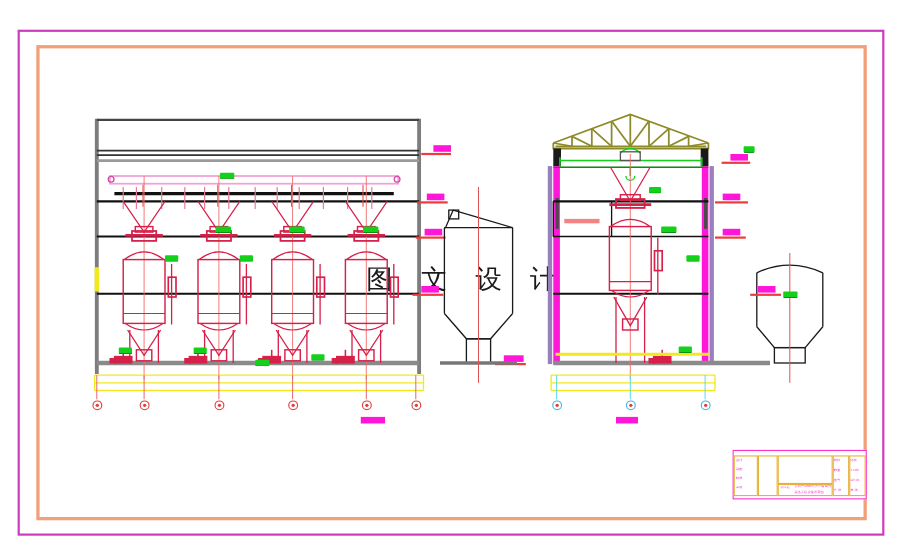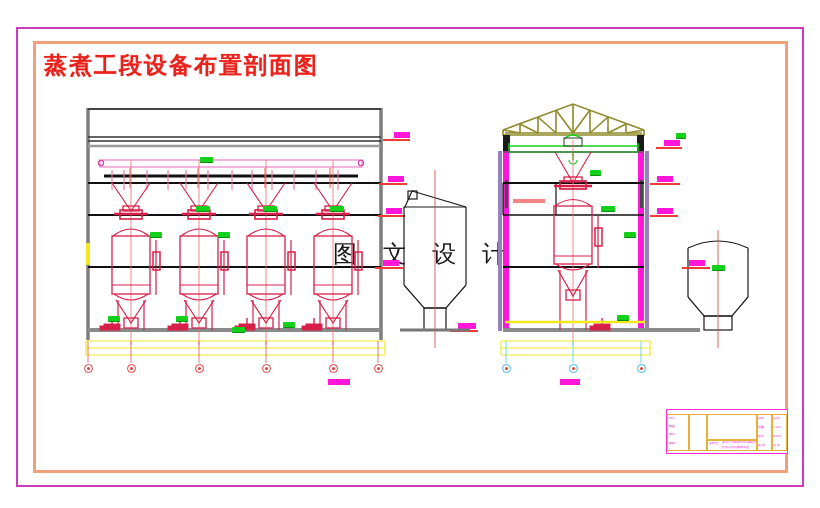--- a/index.html
+++ b/index.html
@@ -43,21 +43,20 @@
   .tb-txt.m{color:#d11fb0;}
 </style>
 </head>
 <body>
 
 <div id="stage">
 
   <div class="outer-frame"></div>
   <div class="inner-frame"></div>
 
-  <div class="dwg-title">蒸煮工段设备布置剖面图</div>
 
   <div class="watermark">图 文 设 计</div>
 
   <svg width="820" height="508">
 
     <g>
       <line x1="88" y1="108" x2="88" y2="340" stroke="#7d7d7d" stroke-width="3.5"></line>
       <line x1="381" y1="108" x2="381" y2="340" stroke="#7d7d7d" stroke-width="3.5"></line>
       <line x1="88" y1="109" x2="381" y2="109" stroke="#444" stroke-width="2.2"></line>
       <line x1="88" y1="137" x2="381" y2="137" stroke="#333" stroke-width="1.6"></line>

